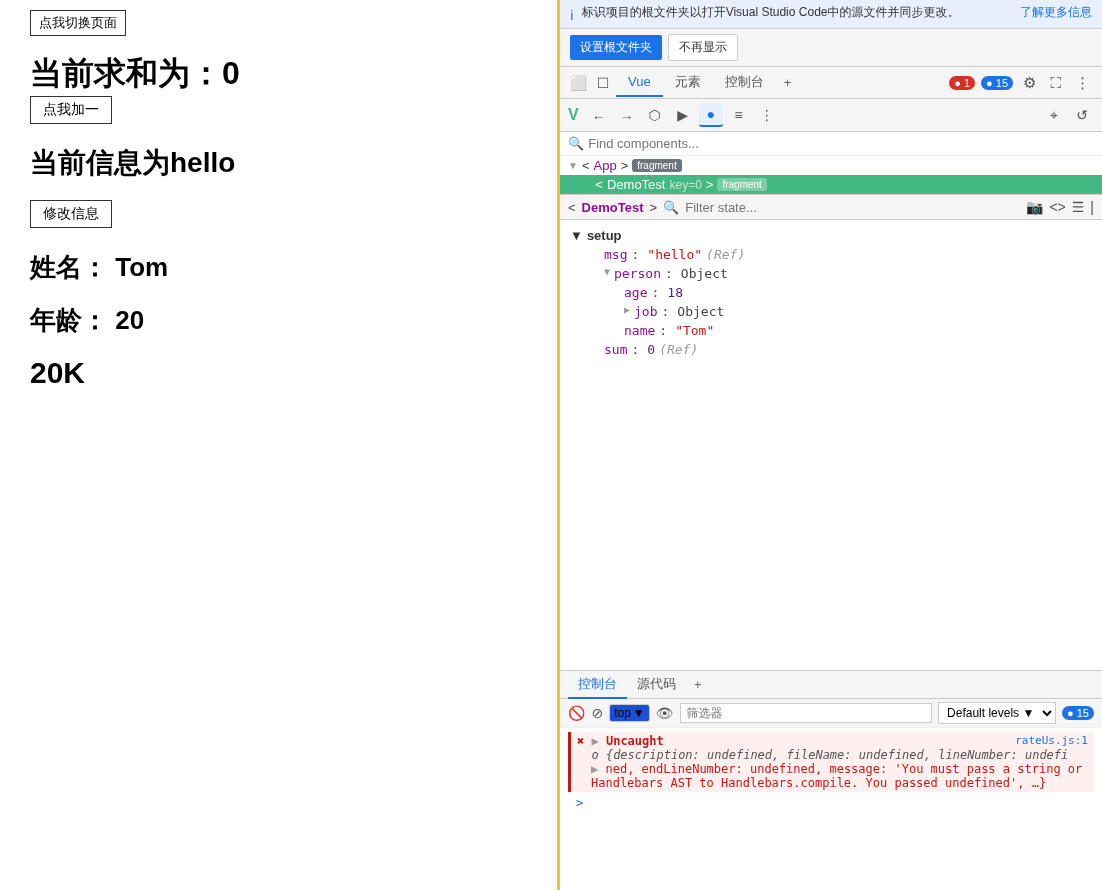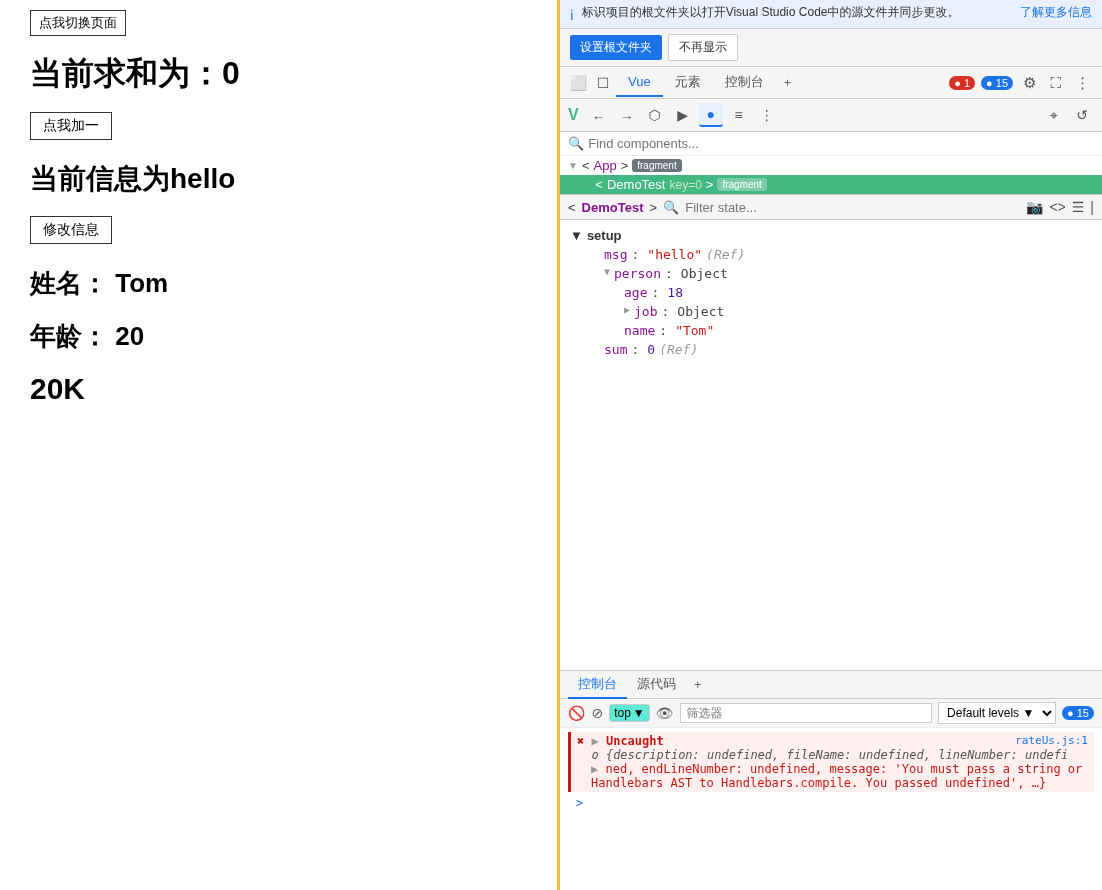--- a/index.html
+++ b/index.html
@@ -18,21 +18,20 @@
       display: inline-block;
       border: 1px solid #333;
       padding: 3px 8px;
       font-size: 13px;
       cursor: pointer;
       margin-bottom: 16px;
     }
     .left-panel h2.sum-title {
       font-size: 32px;
       font-weight: bold;
-      margin-bottom: 16px;
     }
     .left-panel .add-btn {
       display: inline-block;
       border: 1px solid #333;
       padding: 4px 12px;
       font-size: 14px;
       cursor: pointer;
       margin-bottom: 20px;
       background: #fff;
     }
@@ -408,21 +407,21 @@
       padding: 2px 4px;
       font-size: 12px;
       cursor: pointer;
     }
     .console-toolbar .top-selector {
       display: flex;
       align-items: center;
       border: 1px solid #ccc;
       border-radius: 3px;
       padding: 1px 4px;
-      background: #5eead4;
+      background: #1d4ed8;
       font-size: 12px;
       cursor: pointer;
       gap: 2px;
       text-align: center;
     }
     .console-toolbar .filter-input {
       flex: 1;
       border: 1px solid #ccc;
       padding: 2px 6px;
       font-size: 12px;

